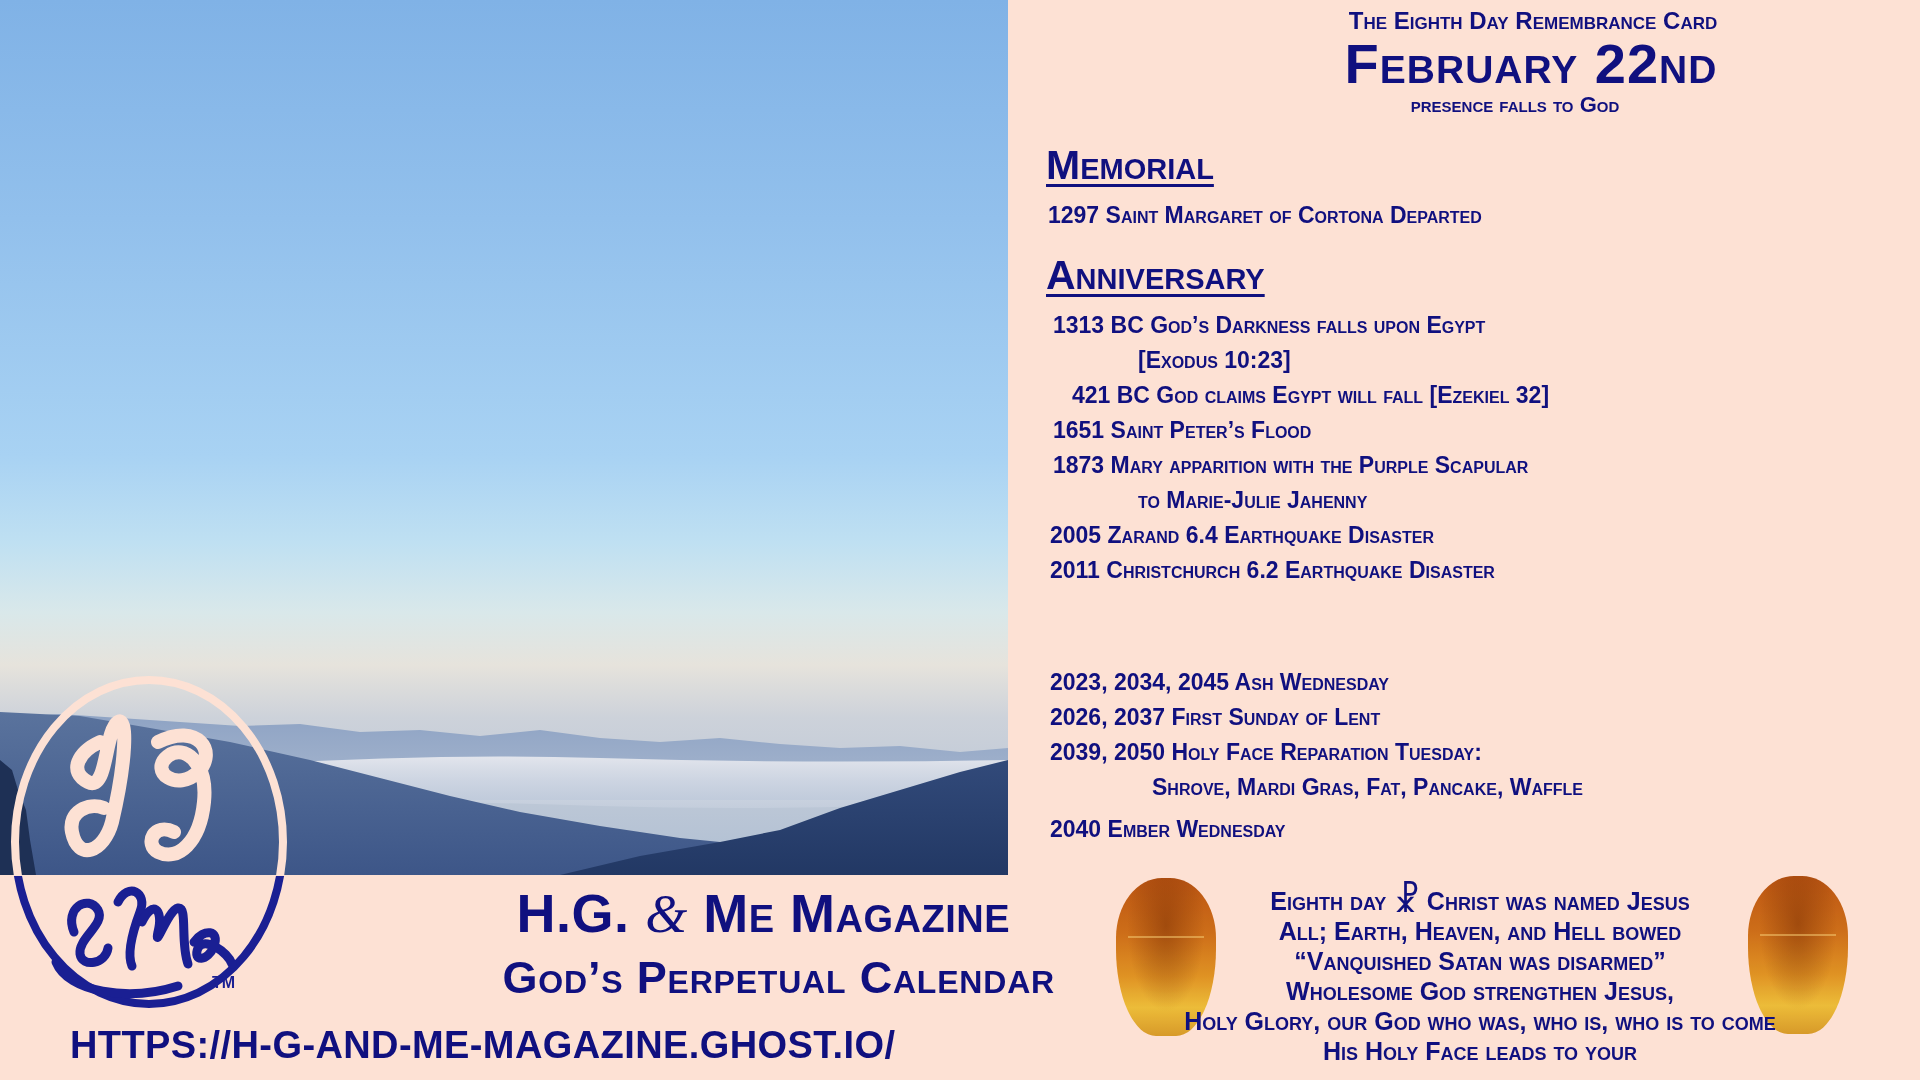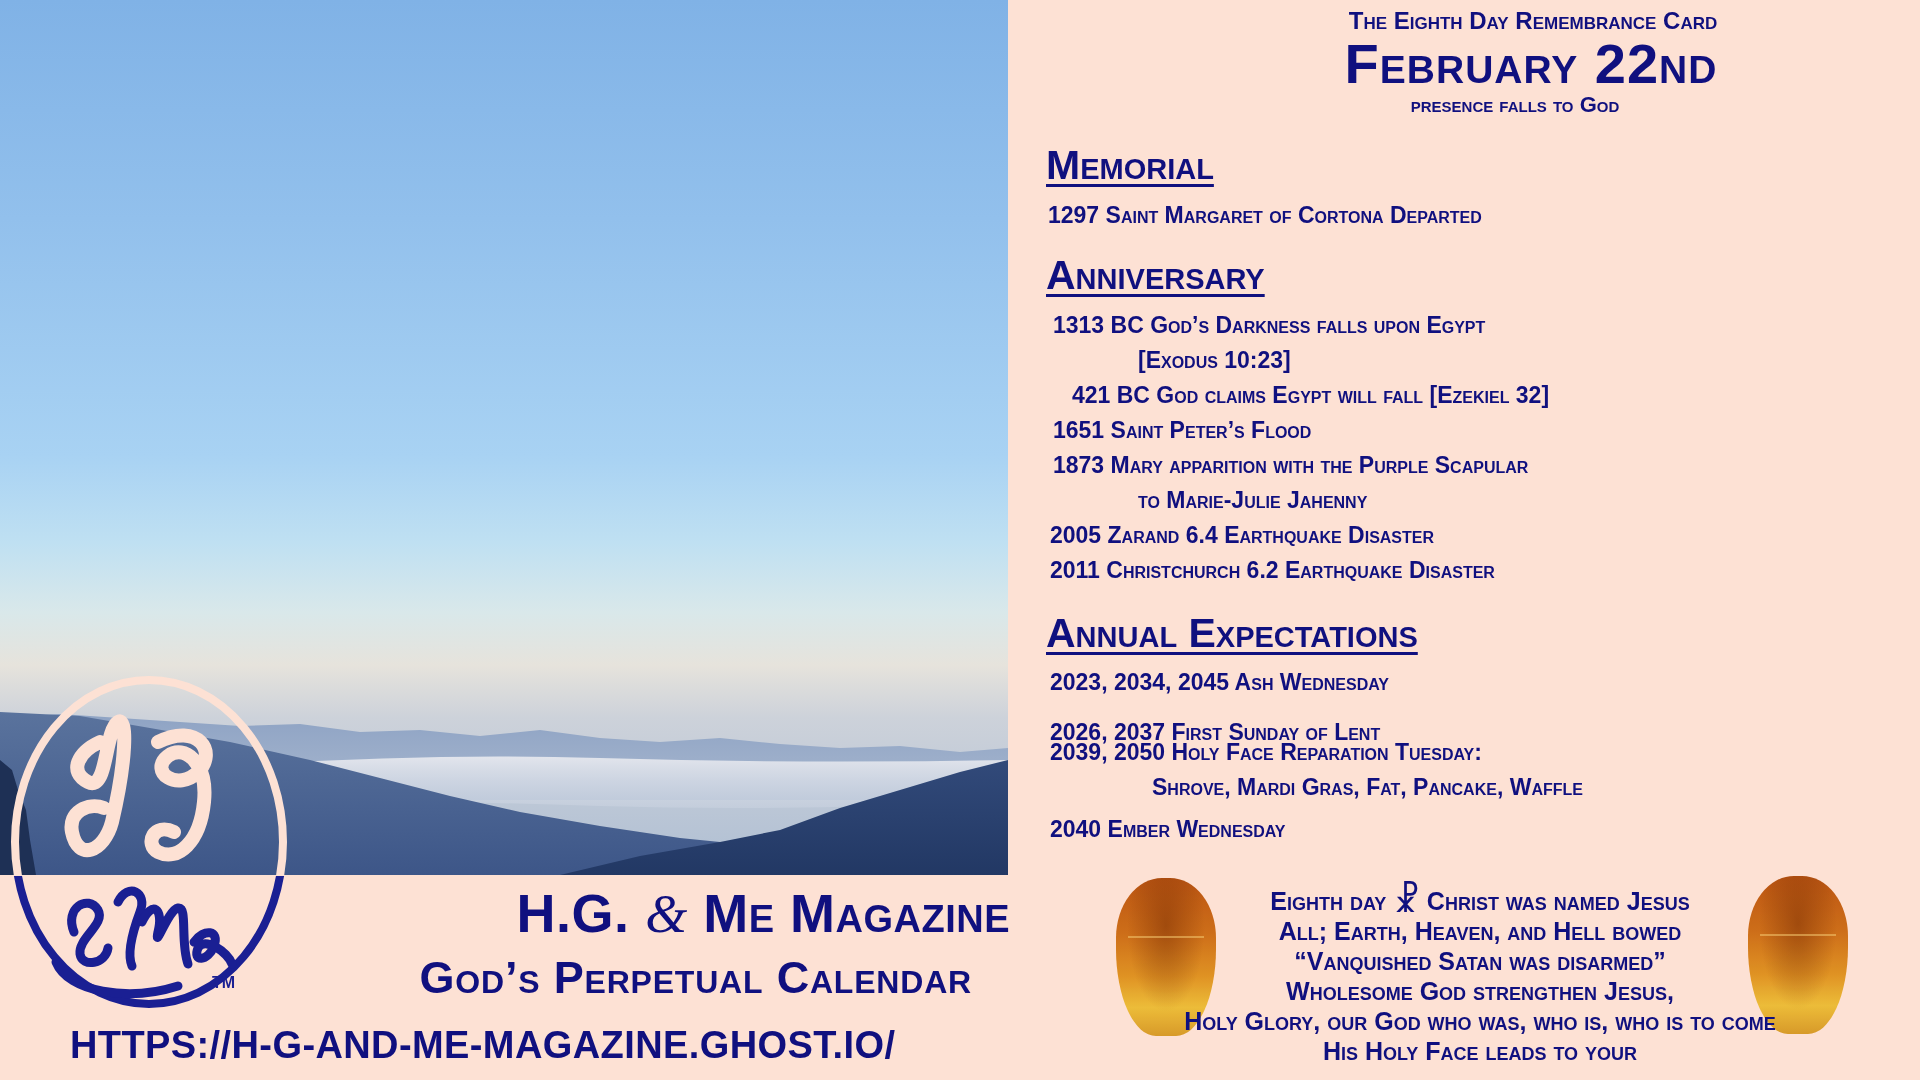--- a/index.html
+++ b/index.html
@@ -44,21 +44,21 @@
       position: absolute;
       right: 910px; top: 882px;
       font-size: 54px;
       white-space: nowrap;
       letter-spacing: 0.5px;
       text-align: right;
     }
     .brand-title .amp { font-family: "Liberation Serif", serif; font-style: italic; font-weight: normal; }
     .brand-sub {
       position: absolute;
-      right: 948px; top: 952px;
+      right: 865px; top: 952px;
       font-size: 45px;
       white-space: nowrap;
       letter-spacing: 0.8px;
     }
     .brand-url {
       position: absolute;
       left: 70px; top: 1024px;
       font-size: 38px;
       white-space: nowrap;
       font-weight: bold;
@@ -202,23 +202,22 @@
   <div class="section-heading sc" style="top:252px;">Anniversary</div>
   <div class="entry sc" style="left:1053px; top:308px;">1313 BC God’s Darkness falls upon Egypt</div>
   <div class="entry sc" style="left:1138px; top:343px;">[Exodus 10:23]</div>
   <div class="entry sc" style="left:1072px; top:378px;">421 BC God claims Egypt will fall  [Ezekiel 32]</div>
   <div class="entry sc" style="left:1053px; top:413px;">1651 Saint Peter’s Flood</div>
   <div class="entry sc" style="left:1053px; top:448px;">1873 Mary apparition with the Purple Scapular</div>
   <div class="entry sc" style="left:1138px; top:483px;">to Marie-Julie Jahenny</div>
   <div class="entry sc" style="left:1050px; top:518px;">2005 Zarand 6.4 Earthquake Disaster</div>
   <div class="entry sc" style="left:1050px; top:553px;">2011 Christchurch 6.2 Earthquake Disaster</div>
 
-  <div class="section-heading sc" style="top:610px;">Annual Expectations</div>
   <div class="entry sc" style="left:1050px; top:665px;">2023, 2034, 2045 Ash Wednesday</div>
-  <div class="entry sc" style="left:1050px; top:700px;margin-top:15px;">2026, 2037 First Sunday of Lent</div>
+  <div class="entry sc" style="left:1050px; top:700px;">2026, 2037 First Sunday of Lent</div>
   <div class="entry sc" style="left:1050px; top:735px;">2039, 2050 Holy Face Reparation Tuesday:</div>
   <div class="entry sc" style="left:1152px; top:770px;">Shrove, Mardi Gras, Fat, Pancake, Waffle</div>
   <div class="entry sc" style="left:1050px; top:805px;margin-top:7px;">2040 Ember Wednesday</div>
 
   <div class="holy-face" style="left:1116px; top:878px;"></div>
   <div class="holy-face" style="left:1748px; top:876px;"></div>
 
   <div class="prayer sc">
     <div>
       <span>Eighth day</span>

